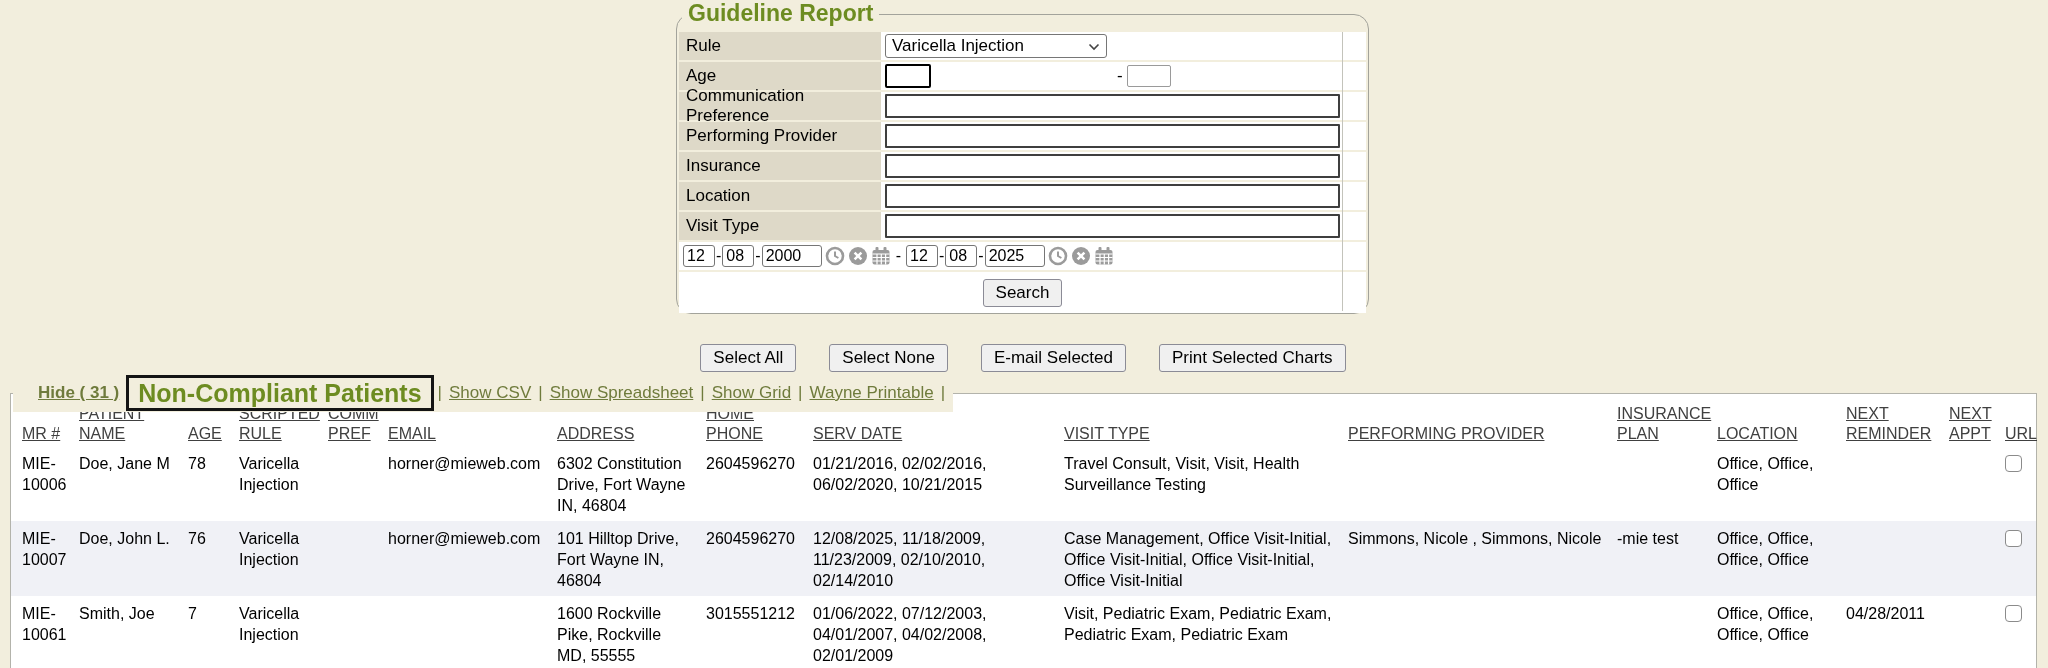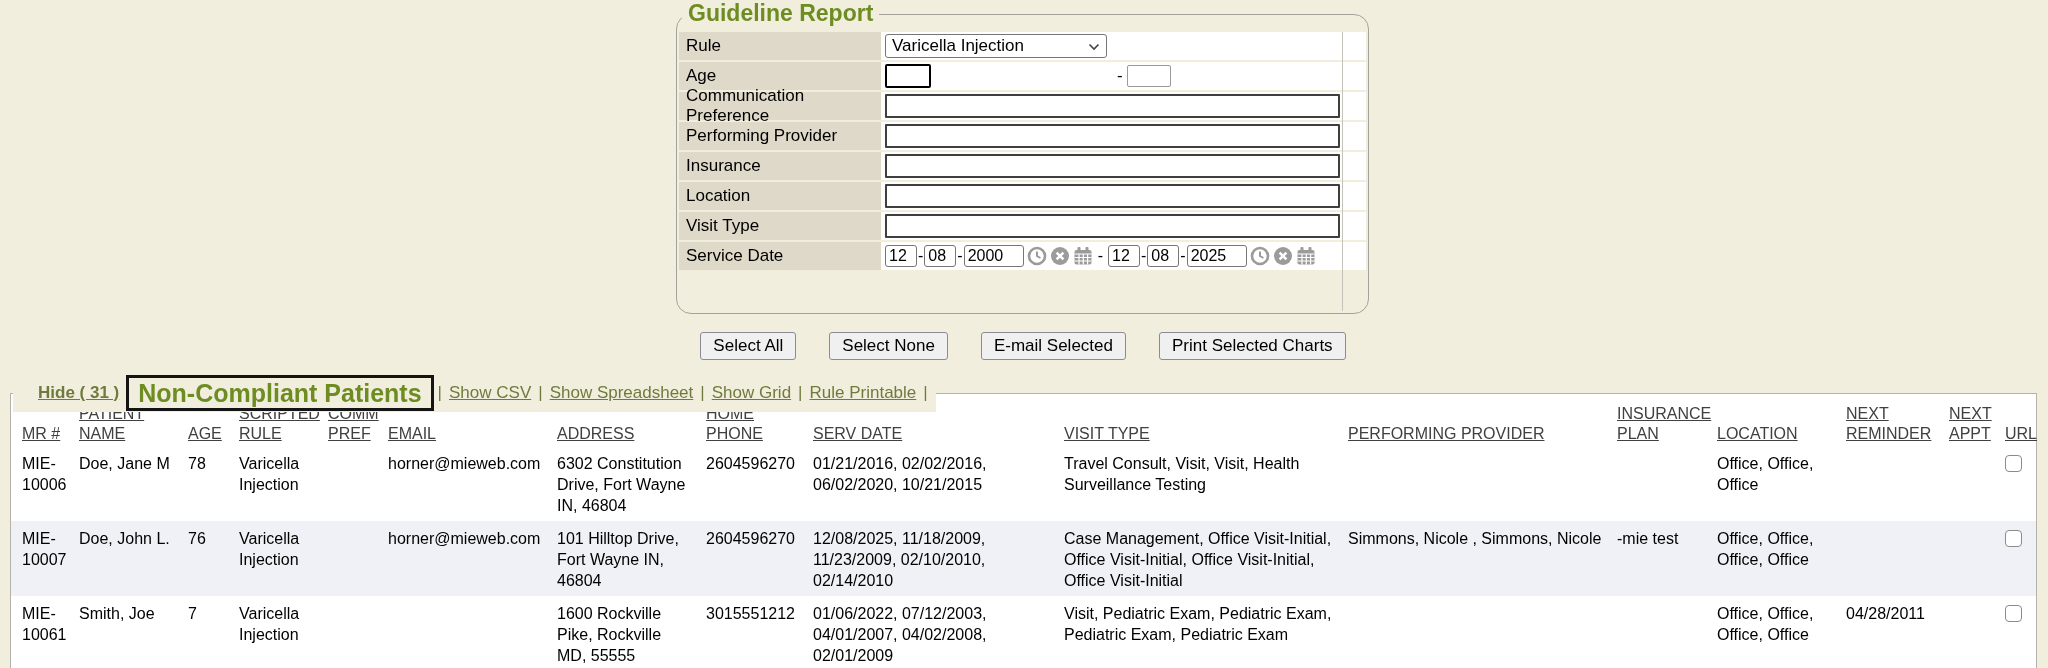--- a/index.html
+++ b/index.html
@@ -68,21 +68,21 @@
   .date-dash{margin:0 1px;font-size:16px;}
   .dt-icon{width:20px;height:20px;margin-left:3px;flex:none;cursor:pointer;}
   .grp-sep{margin:0 5px;font-size:16px;}
   
   .btn{
     background:#f0f0f0;border:1px solid #8b8b96;border-radius:3px;
     font-size:17px;padding:3px 12px;color:#000;
     font-family:"Liberation Sans",sans-serif;cursor:pointer;
   }
   .actions-row{
-    position:absolute;left:676px;top:332px;width:694px;
+    position:absolute;left:676px;top:344px;width:694px;
     display:flex;justify-content:center;gap:33px;
   }
   
   .nc-panel{
     position:absolute;left:10px;top:393px;width:2027px;height:290px;
     border:1px solid #b3b3ab;background:#fff;box-sizing:border-box;
   }
   .nc-legend{
     position:absolute;top:-20px;left:2px;height:38px;
     display:flex;align-items:center;background:#f2eedd;padding:0 8px 0 2px;
@@ -180,21 +180,20 @@
     </div>
 
     <div class="gl-row">
       <div class="gl-label">Visit Type</div>
       <div class="gl-field">
         <input class="wide-input" value="" style="">
       </div>
     </div>
 
     <div class="gl-row">
-      <div class="gl-label">Service Date</div>
       <div class="gl-field">
         <input class="date-input d-mm" value="12" style="">
         <span class="date-dash">-</span>
         <input class="date-input d-mm" value="08" style="">
         <span class="date-dash">-</span>
         <input class="date-input d-yy" value="2000" style="">
         <span class="dt-icon">
           <svg width="20" height="20" viewBox="0 0 20 20">
               <circle cx="10" cy="10" r="8" fill="none" stroke="#9b9b9b" stroke-width="2.6"></circle>
               <path d="M10 5.5 V10 l3.4 2" stroke="#9b9b9b" stroke-width="2" fill="none"></path>
@@ -236,20 +235,23 @@
           <svg width="20" height="20" viewBox="0 0 20 20">
               <rect x="4.5" y="1" width="3" height="4.5" rx="1" fill="#9b9b9b"></rect>
               <rect x="12.5" y="1" width="3" height="4.5" rx="1" fill="#9b9b9b"></rect>
               <rect x="1.5" y="4" width="17" height="14.5" rx="2" fill="#9b9b9b"></rect>
               <path d="M1.5 8 h17 M6 8 v10.5 M10.3 8 v10.5 M14.6 8 v10.5 M1.5 11.5 h17 M1.5 15 h17" stroke="#fff" stroke-width="1.2" fill="none"></path>
             </svg>
         </span>
       </div>
     </div>
 
+    <div class="gl-search-row">
+      <button class="btn">Search</button>
+    </div>
   </div>
 </div>
 
 <div class="actions-row">
   <button class="btn">Select All</button>
   <button class="btn">Select None</button>
   <button class="btn">E-mail Selected</button>
   <button class="btn">Print Selected Charts</button>
 </div>
 
@@ -257,21 +259,21 @@
   <div class="nc-legend">
     <a class="hide-link">Hide ( 31 )</a>
     <span class="nc-title-box">Non-Compliant Patients</span>
     <span class="sep">|</span>
     <a class="nc-link">Show CSV</a>
     <span class="sep">|</span>
     <a class="nc-link">Show Spreadsheet</a>
     <span class="sep">|</span>
     <a class="nc-link">Show Grid</a>
     <span class="sep">|</span>
-    <a class="nc-link">Rule Printable</a>
+    <a class="nc-link">Wayne Printable</a>
     <span class="sep">|</span>
   </div>
 
   <table class="nc-table">
     <colgroup>
       <col style="width:68px">
         <col style="width:109px">
         <col style="width:51px">
         <col style="width:89px">
       <col style="width:60px">

